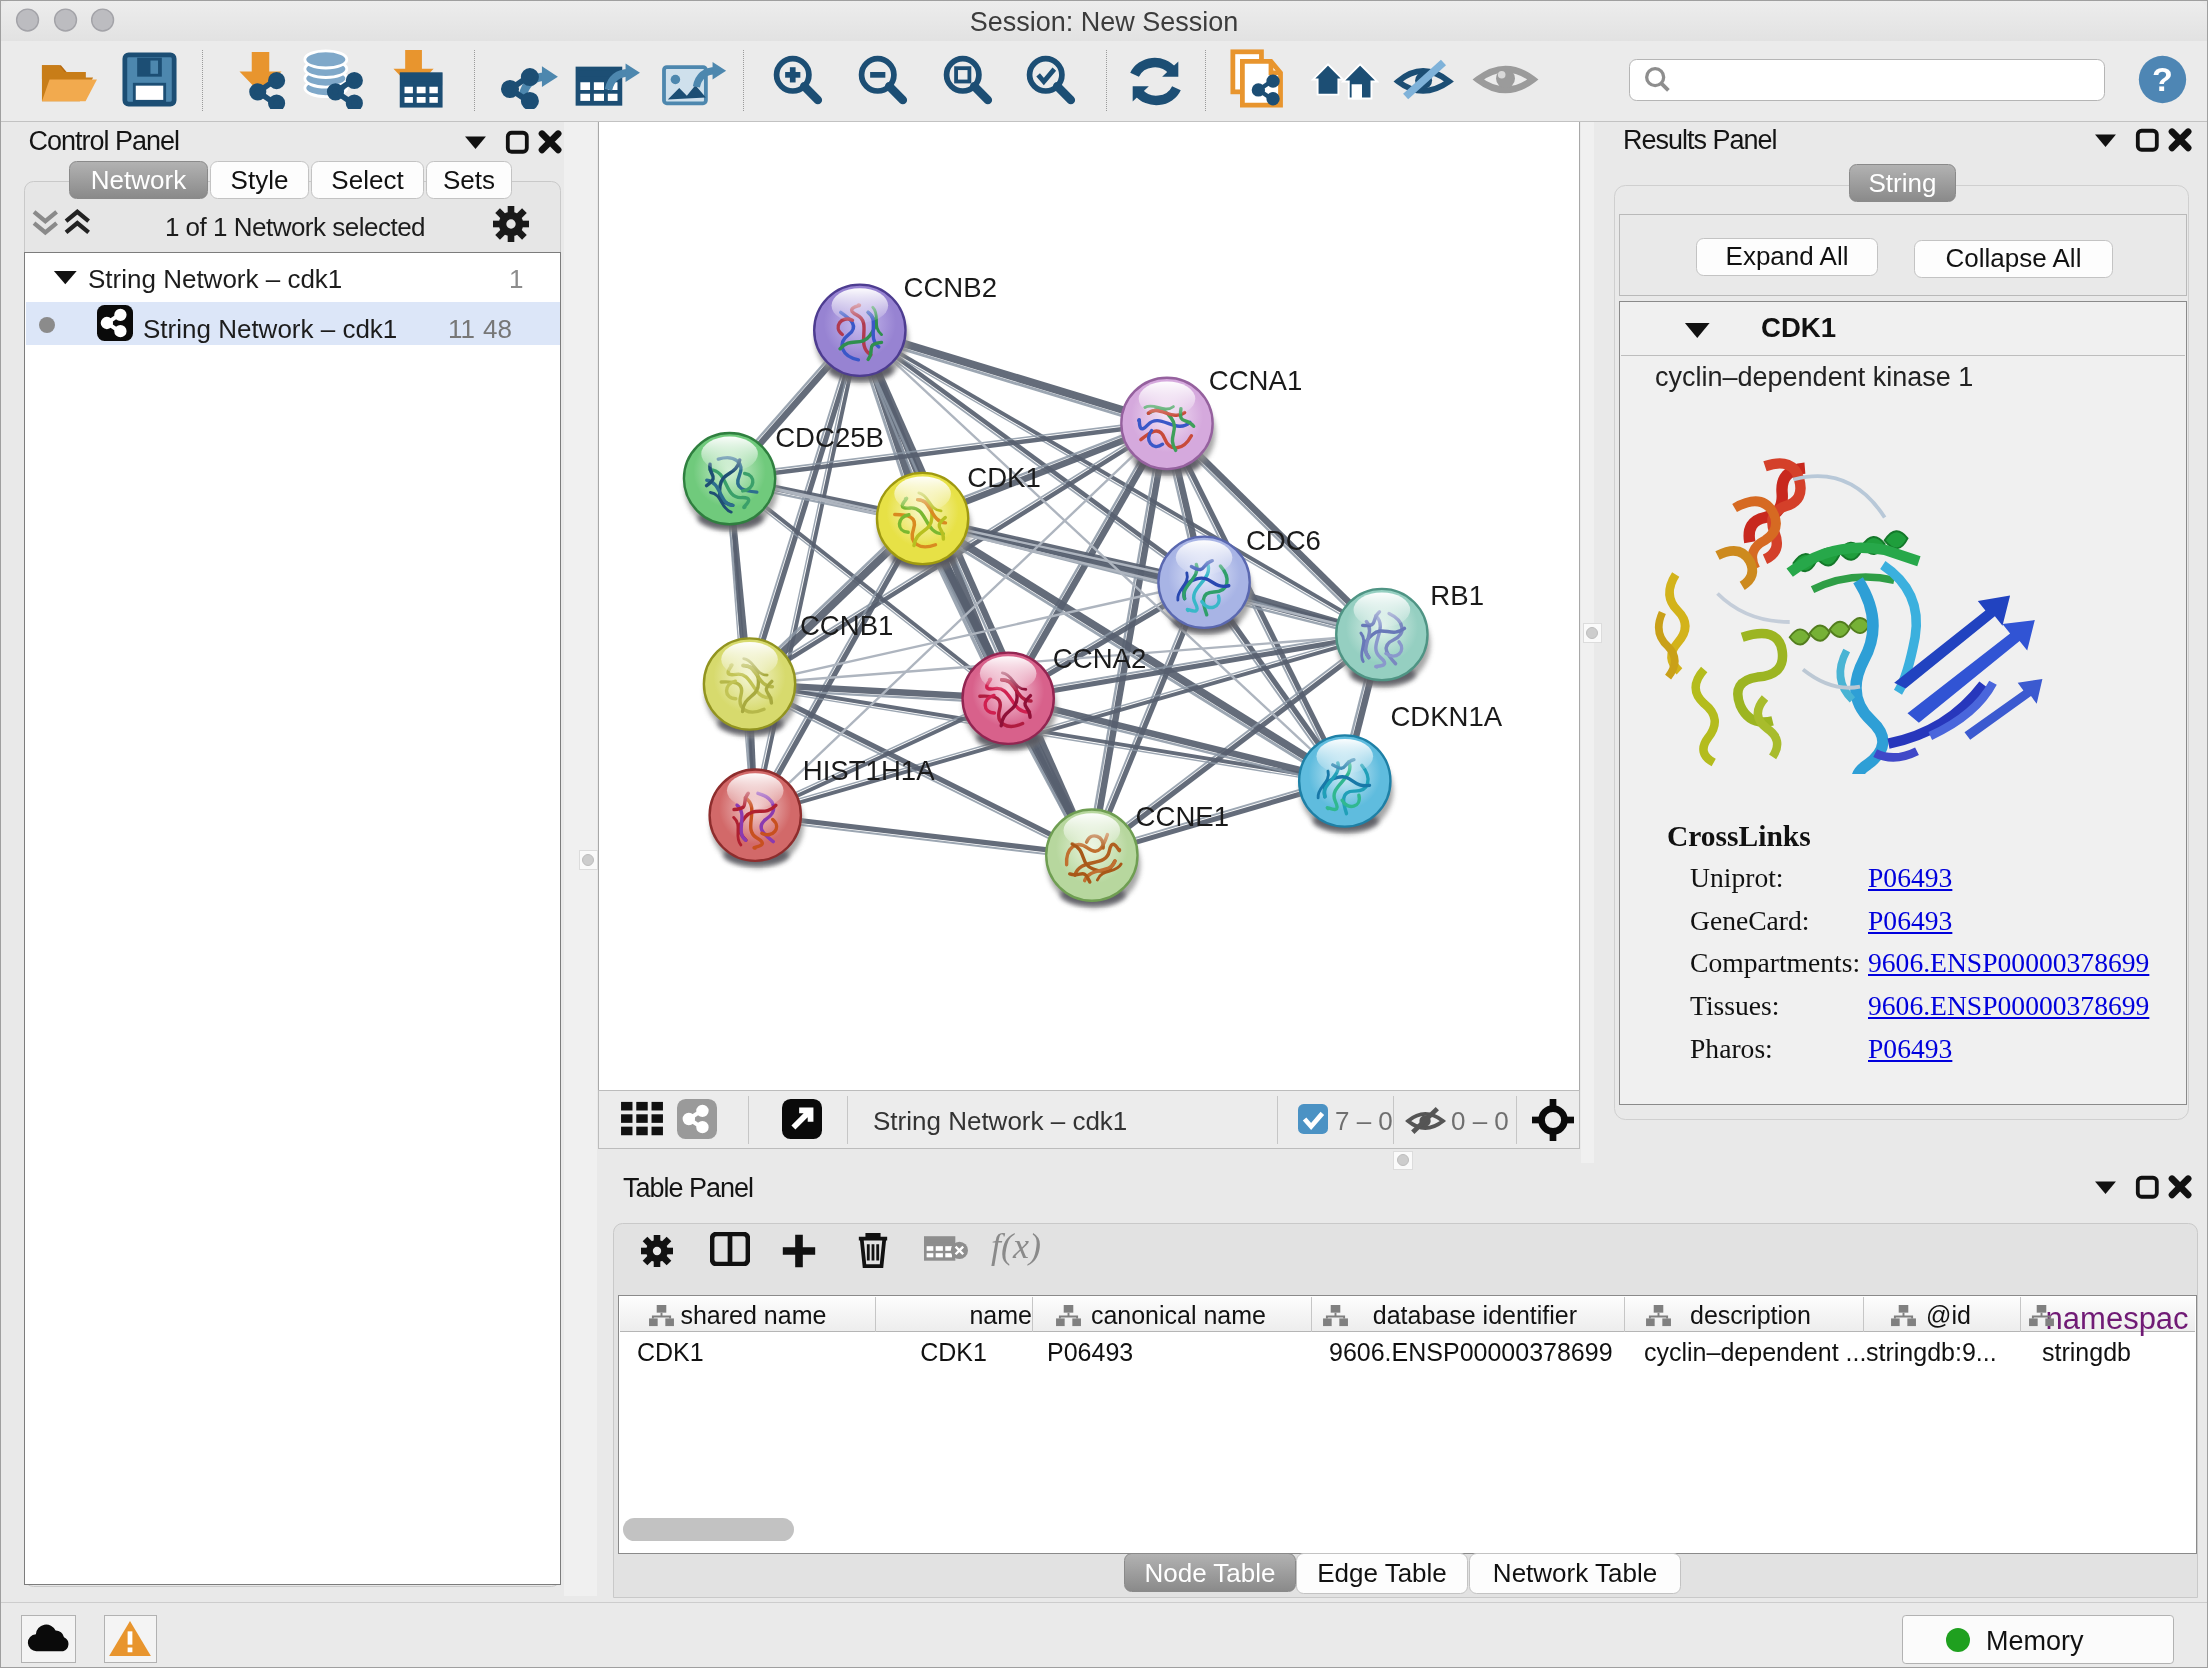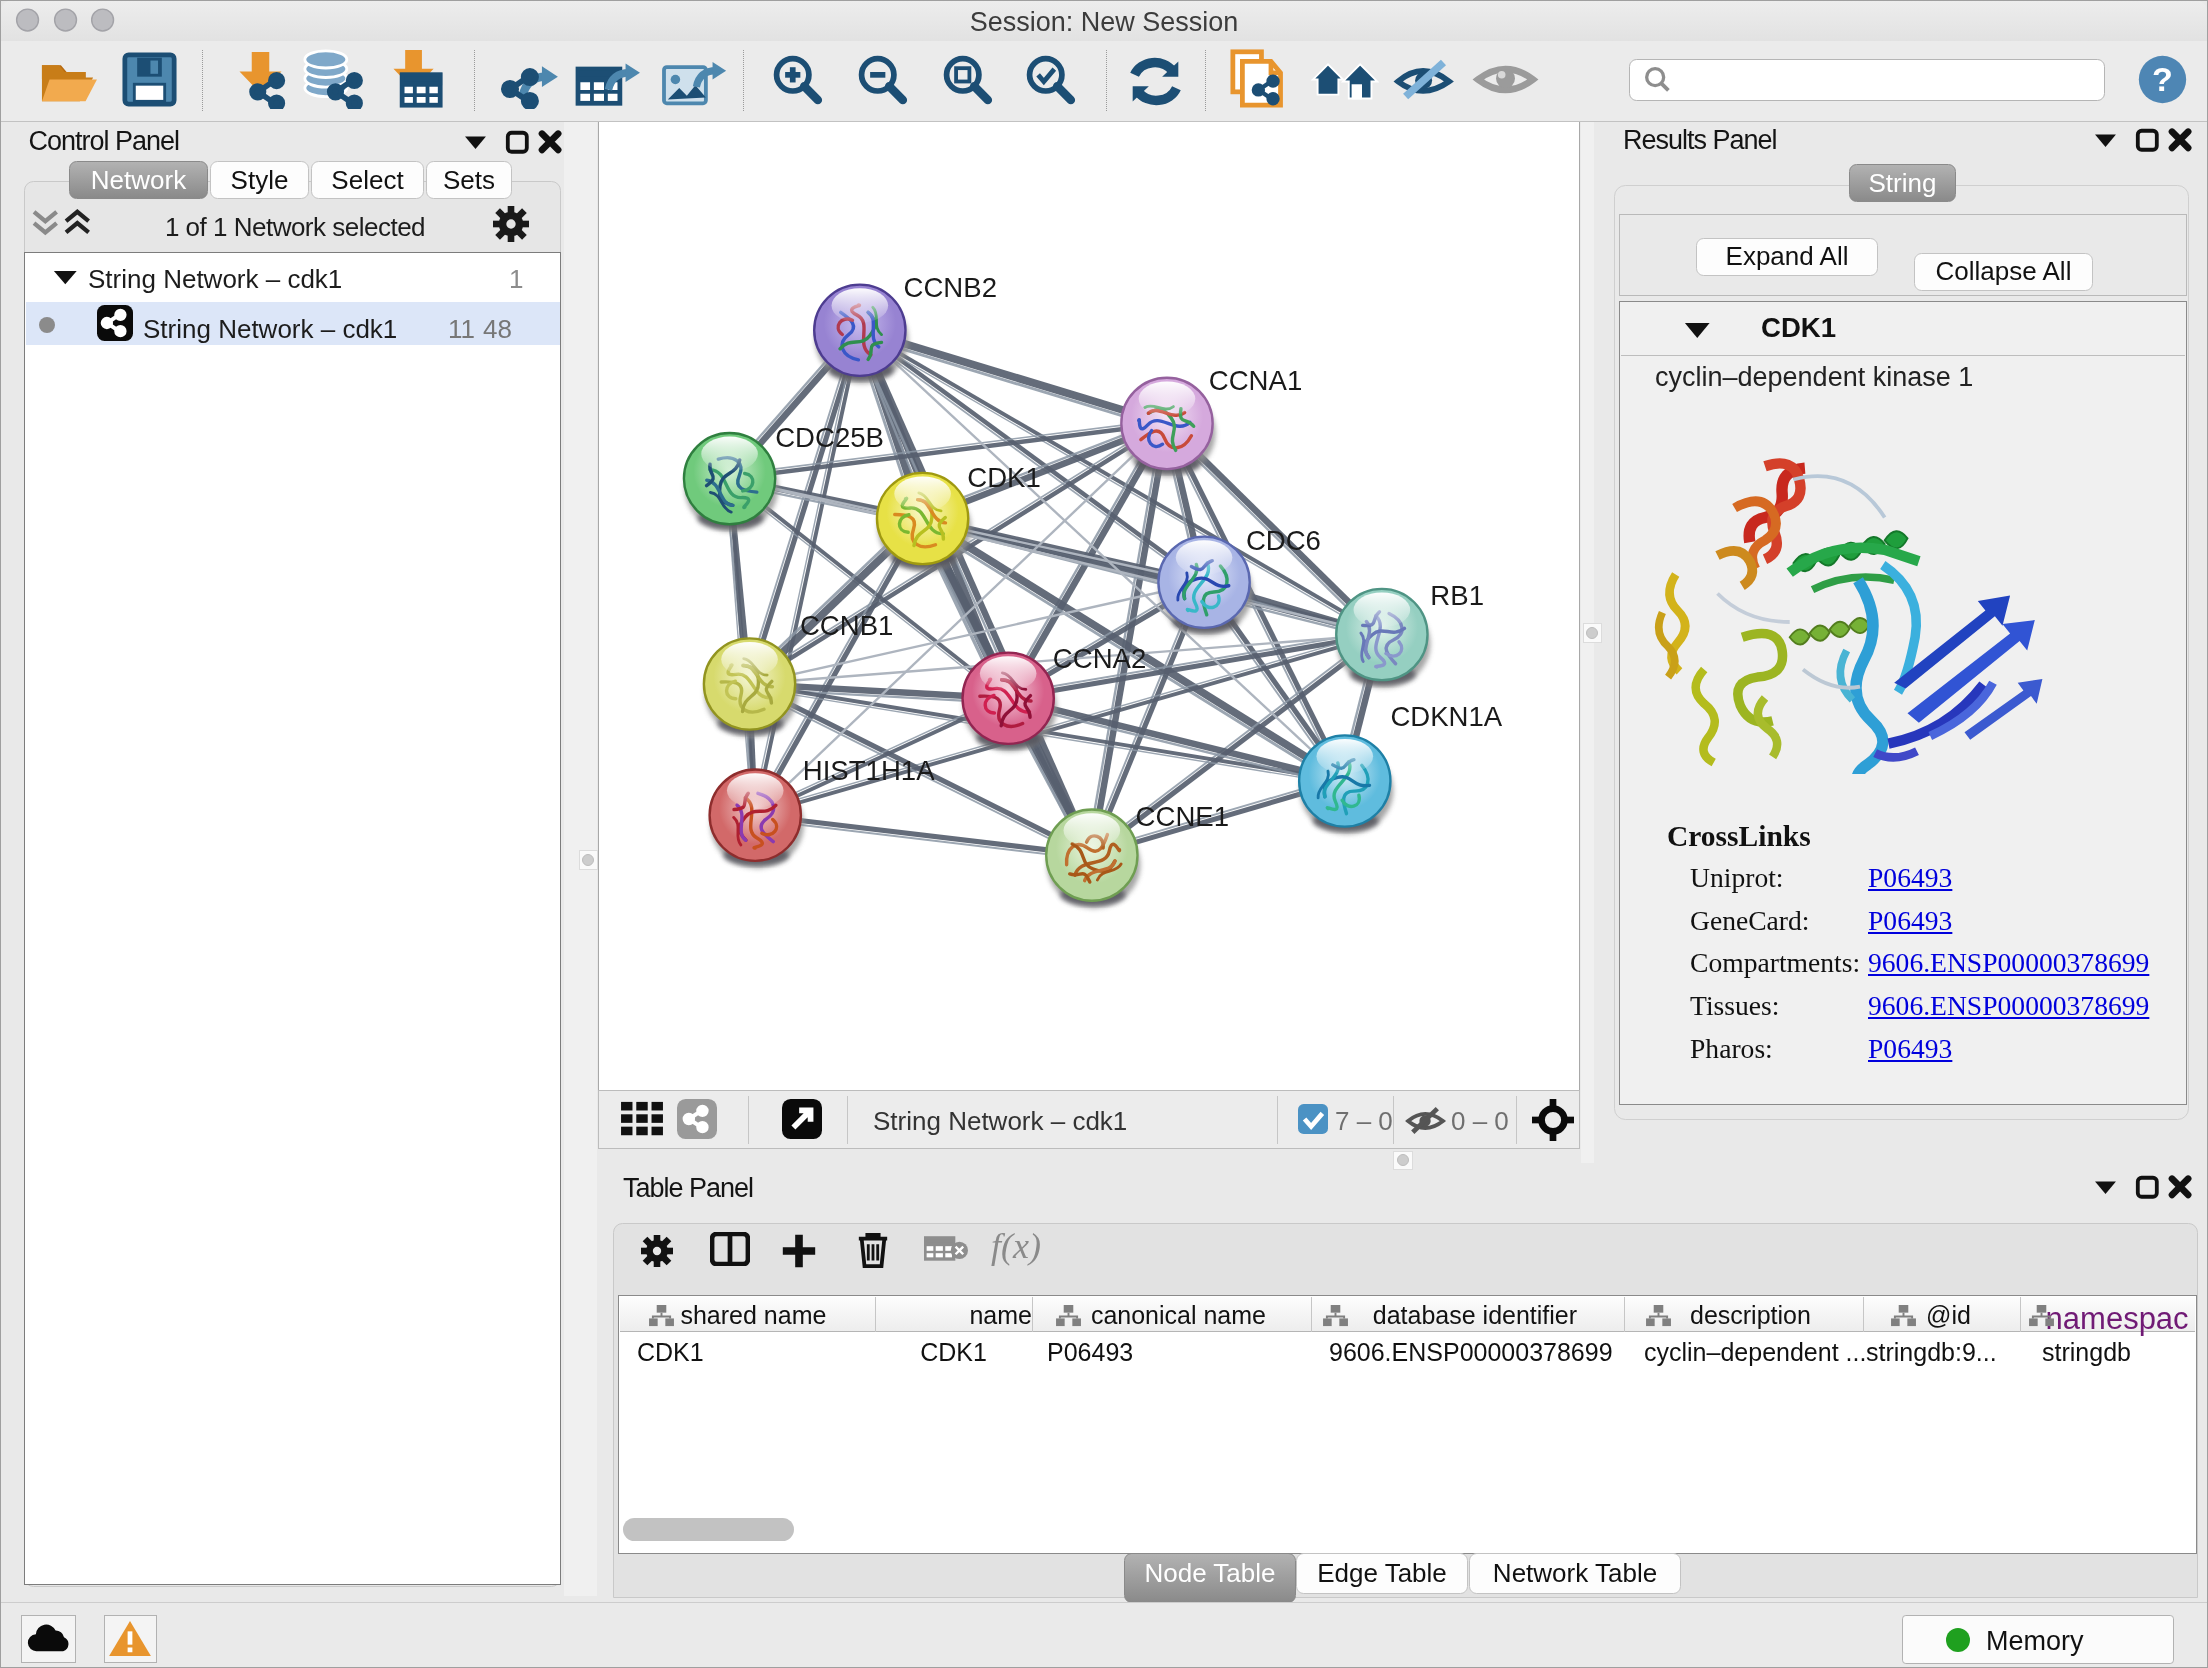--- a/index.html
+++ b/index.html
@@ -611,21 +611,21 @@
 <div class="panehdr abs" style="left:1623px;top:125px">Results Panel</div>
 <svg class="abs" style="left:2091px;top:126px" width="105" height="28.5" viewBox="0 0 110 30">
     <path d="M4,9 l22,0 l-11,13 z" fill="#111"></path>
     <rect x="49" y="5" width="20" height="20" rx="4" fill="none" stroke="#111" stroke-width="4"></rect>
     <path d="M85,6 l17,17 M102,6 l-17,17" stroke="#111" stroke-width="7" stroke-linecap="round"></path>
   </svg>
 <div class="abs" style="left:1614px;top:185px;width:575px;height:935px;background:#e9e9e9;border:1px solid #cfcfcf;border-radius:11.4px"></div>
 <div class="tab tabsel" style="left:1849px;top:164px;width:107px">String</div>
 <div class="abs" style="left:1619px;top:214px;width:568px;height:82px;border:1px solid #b9b9b9"></div>
 <div class="tab" style="left:1696px;top:238px;width:182px;line-height:34px">Expand All</div>
-<div class="tab" style="left:1914px;top:253px;width:179px;line-height:34px">Collapse All</div>
+<div class="tab" style="left:1914px;top:240px;width:199px;line-height:34px">Collapse All</div>
 <div class="abs" style="left:1619px;top:301px;width:568px;height:804px;background:#f0f0f0;border:1.9px solid #8a8a8a"></div>
 <svg class="abs" style="left:1683px;top:320px" width="28.5" height="21" viewBox="0 0 30 22">
     <path d="M2,3 h26 l-13,16 z" fill="#111"></path>
   </svg>
 <div class="abs" style="left:1761px;top:312px;font-size:27.6px;font-weight:bold;color:#111">CDK1</div>
 <div class="abs" style="left:1621px;top:355px;width:564px;border-top:1px solid #bdbdbd"></div>
 <div class="abs" style="left:1655px;top:362px;font-size:27px;color:#222">cyclin–dependent kinase 1</div>
 <svg class="abs" style="left:1651px;top:451px" width="399" height="323" viewBox="0 0 420 340">
     <path d="M162,18 q-26,2 -24,26 q2,22 -18,26 q-20,4 -16,26" fill="none" stroke="#c8281e" stroke-width="12"></path>
     <path d="M120,16 q30,-10 36,14 q6,22 -14,28 q-20,6 -12,28 q8,20 -10,28" fill="none" stroke="#d4402a" stroke-width="11"></path>
@@ -778,21 +778,21 @@
     </g>
   </svg>
 <div class="abs" style="left:637px;top:1338px;font-size:25px;color:#111">CDK1</div>
 <div class="abs" style="left:875px;top:1338px;width:157px;text-align:center;font-size:25px;color:#111">CDK1</div>
 <div class="abs" style="left:1047px;top:1338px;font-size:25px;color:#111">P06493</div>
 <div class="abs" style="left:1329px;top:1338px;font-size:25px;color:#111">9606.ENSP00000378699</div>
 <div class="abs" style="left:1644px;top:1338px;font-size:25px;color:#111">cyclin–dependent ...</div>
 <div class="abs" style="left:1866px;top:1338px;font-size:25px;color:#111">stringdb:9...</div>
 <div class="abs" style="left:2042px;top:1338px;font-size:25px;color:#111">stringdb</div>
 <div class="abs" style="left:623px;top:1518px;width:171px;height:23px;background:#c2c2c2;border-radius:11.4px"></div>
-<div class="tab tabsel" style="left:1124px;top:1553px;width:172px;height:50px;line-height:39px">Node Table</div>
+<div class="tab tabsel" style="left:1124px;top:1553px;width:172px;height:39px;line-height:39px">Node Table</div>
 <div class="tab" style="left:1296px;top:1553px;width:172px;height:41px;line-height:39px">Edge Table</div>
 <div class="tab" style="left:1469px;top:1553px;width:212px;height:41px;line-height:39px">Network Table</div>
 <div class="abs" style="left:0;top:1602px;width:2208px;height:67px;background:#eaeaea;border-top:1.9px solid #cdcdcd"></div>
 <div class="abs" style="left:21px;top:1615px;width:55px;height:48px;background:#f4f4f4;border:1.9px solid #b2b2b2"></div>
 <svg class="abs" style="left:27px;top:1624px" width="44" height="30" viewBox="0 0 46 32">
     <path d="M10,29 a9,9 0 0 1 -1,-18 a11,11 0 0 1 21,-4 a9,9 0 0 1 9,7 a8,8 0 0 1 -1,15 z" fill="#0a0a0a"></path>
   </svg>
 <div class="abs" style="left:104px;top:1615px;width:53px;height:48px;background:#f4f4f4;border:1.9px solid #b2b2b2"></div>
 <svg class="abs" style="left:108px;top:1619px" width="44" height="38" viewBox="0 0 46 40">
     <path d="M23,2 L45,39 H1 z" fill="#e8952e"></path>

